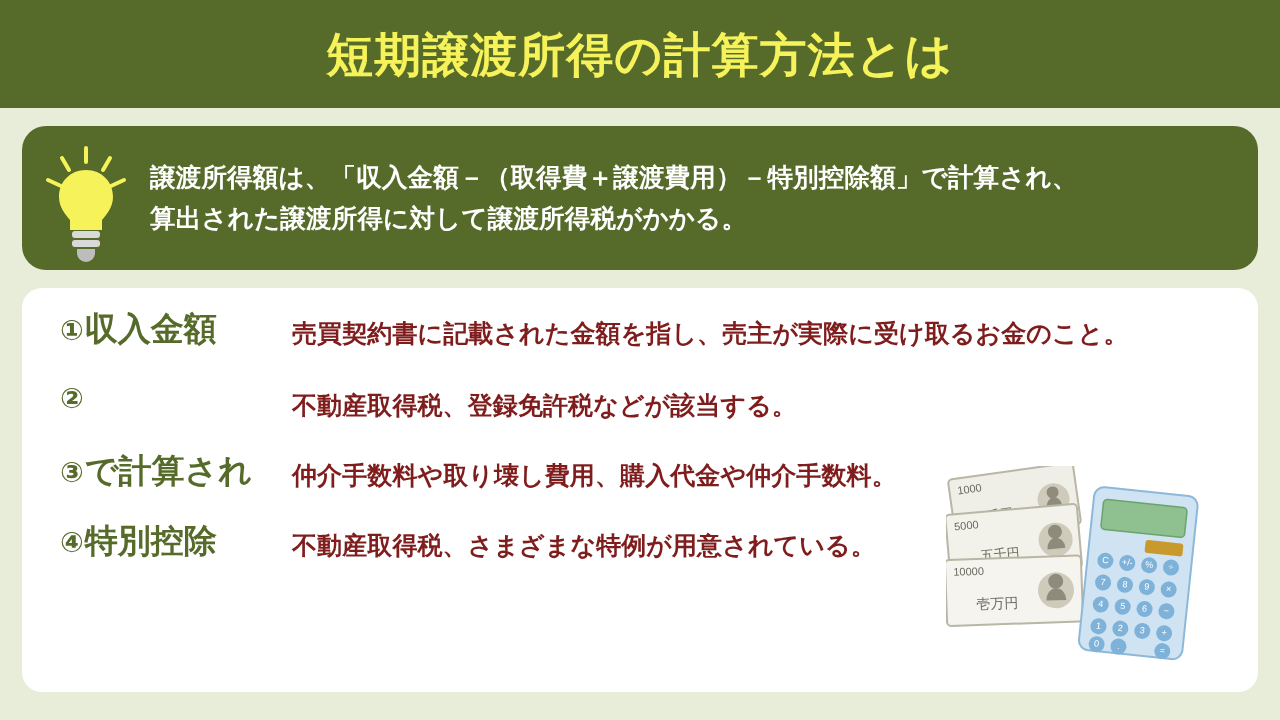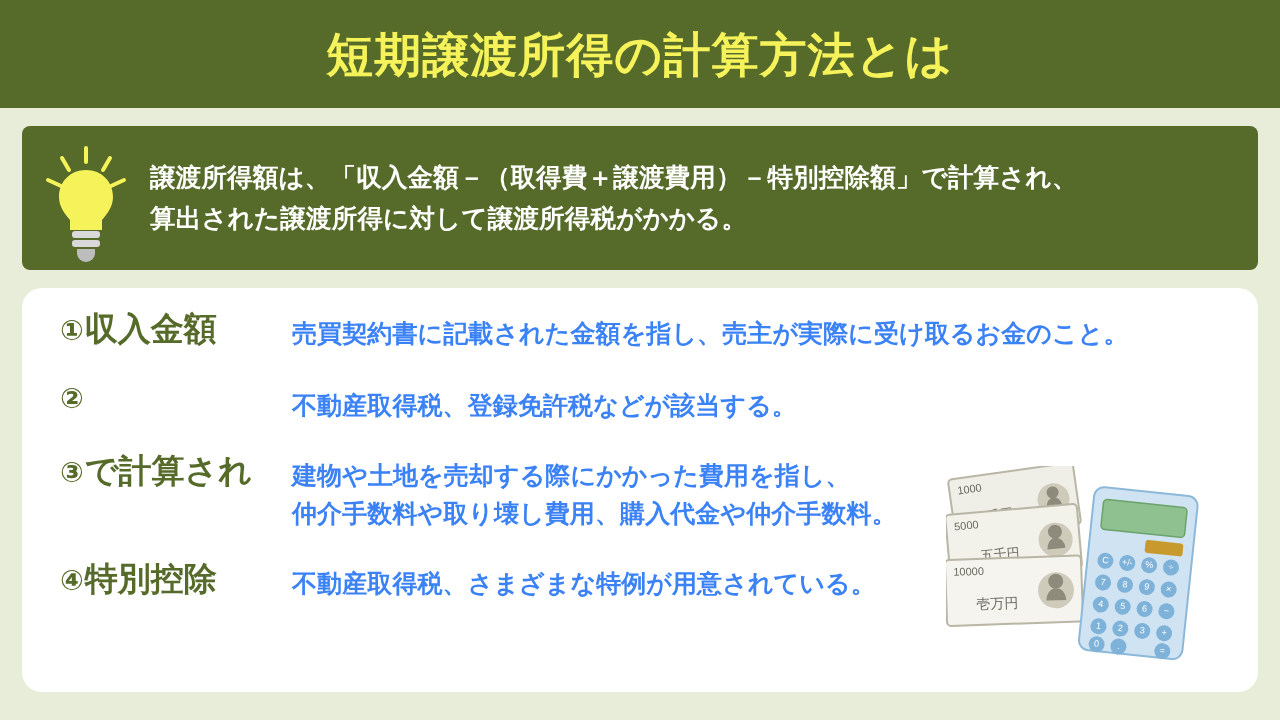--- a/index.html
+++ b/index.html
@@ -45,21 +45,21 @@
   }
 
   
   .callout {
     position: absolute;
     left: 22px;
     top: 126px;
     width: 1236px;
     height: 144px;
     background: #566b2a;
-    border-radius: 8px;
+    border-radius: 24px;
     box-sizing: border-box;
     display: flex;
     align-items: center;
   }
   .bulb-wrap {
     width: 128px;
     min-width: 128px;
     height: 144px;
     position: relative;
   }
@@ -116,21 +116,21 @@
     display: flex;
     align-items: baseline;
   }
   .term .num {
     font-size: 28px;
     margin-right: 1px;
     font-weight: bold;
   }
 
   .desc {
-    color: #3b82f6;
+    color: #7f1d1d;
     font-weight: bold;
     font-size: 25px;
     line-height: 1.52;
     letter-spacing: 0.1px;
     padding-top: 4px;
   }
   .desc .line {
     display: block;
     white-space: nowrap;
   }
@@ -282,21 +282,20 @@
           <span class="line">不動産取得税、登録免許税などが該当する。</span>
         </div>
       </div>
 
       <div class="row row-3">
         <div class="term">
           <span class="num">③</span>
             <span>で計算され</span>
         </div>
         <div class="desc">
-          <span class="line">建物や土地を売却する際にかかった費用を指し、</span>
           <span class="line">仲介手数料や取り壊し費用、購入代金や仲介手数料。</span>
         </div>
       </div>
 
       <div class="row row-4">
         <div class="term">
           <span class="num">④</span>
             <span>特別控除</span>
         </div>
         <div class="desc">

